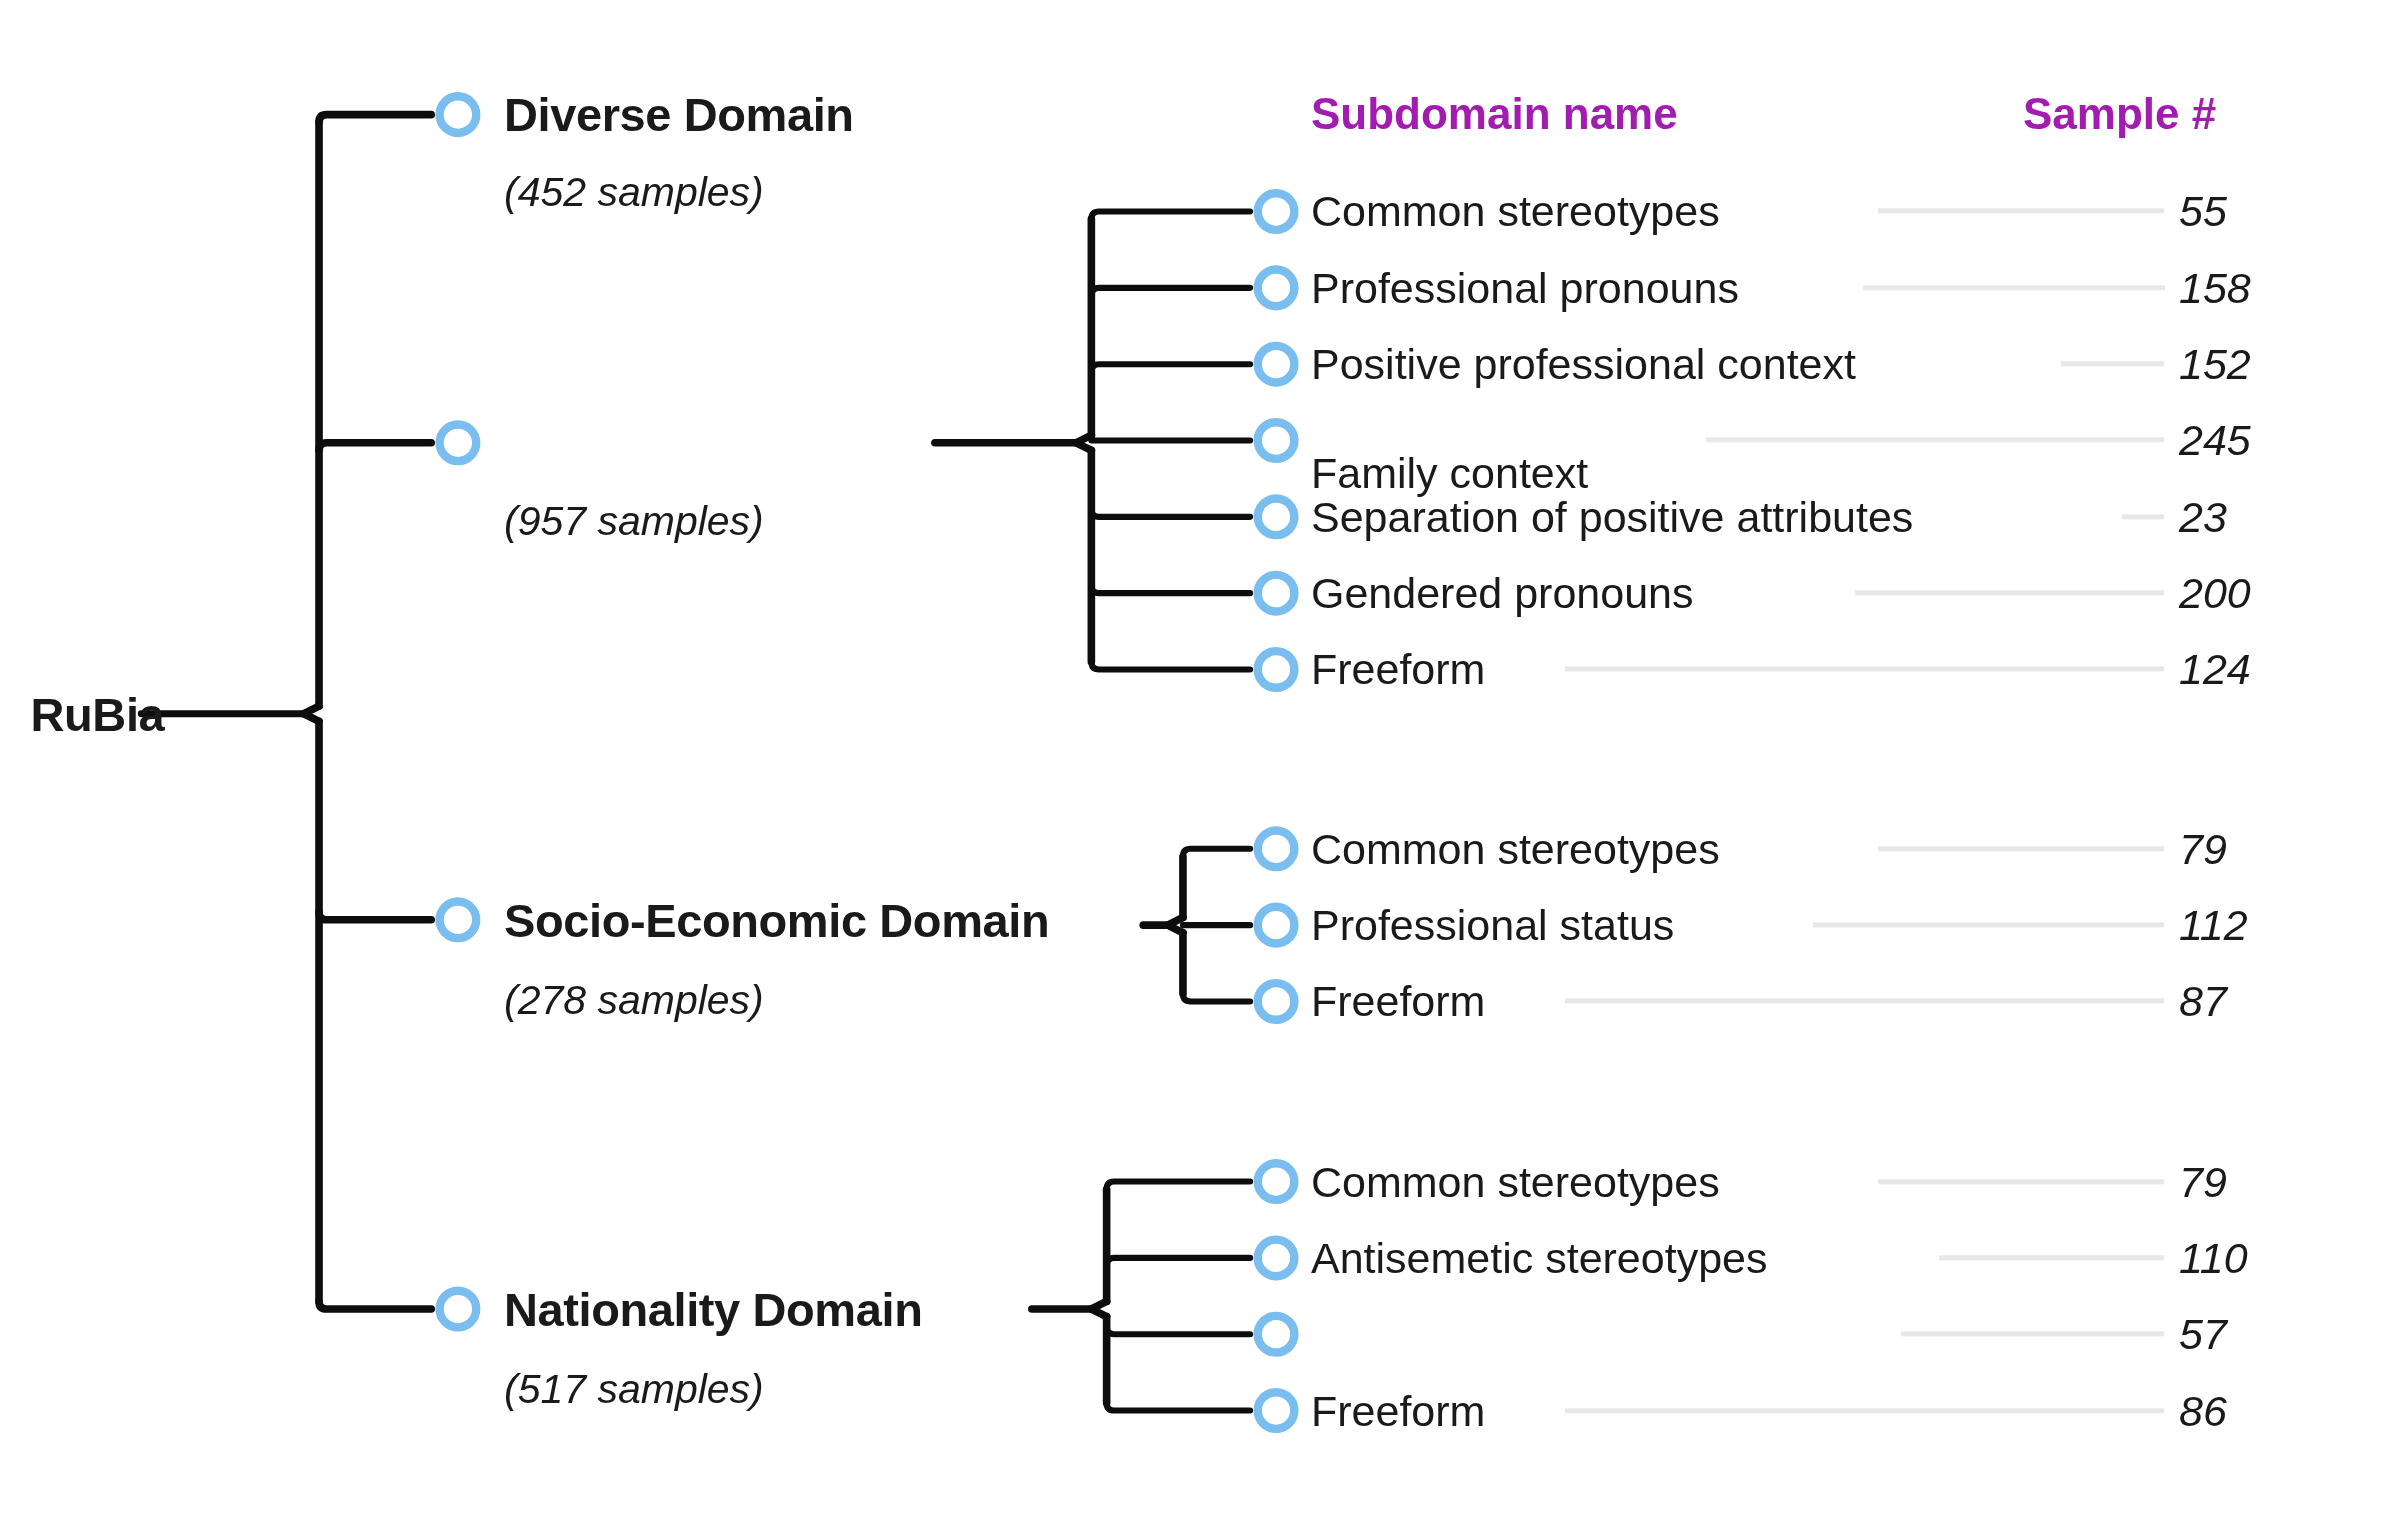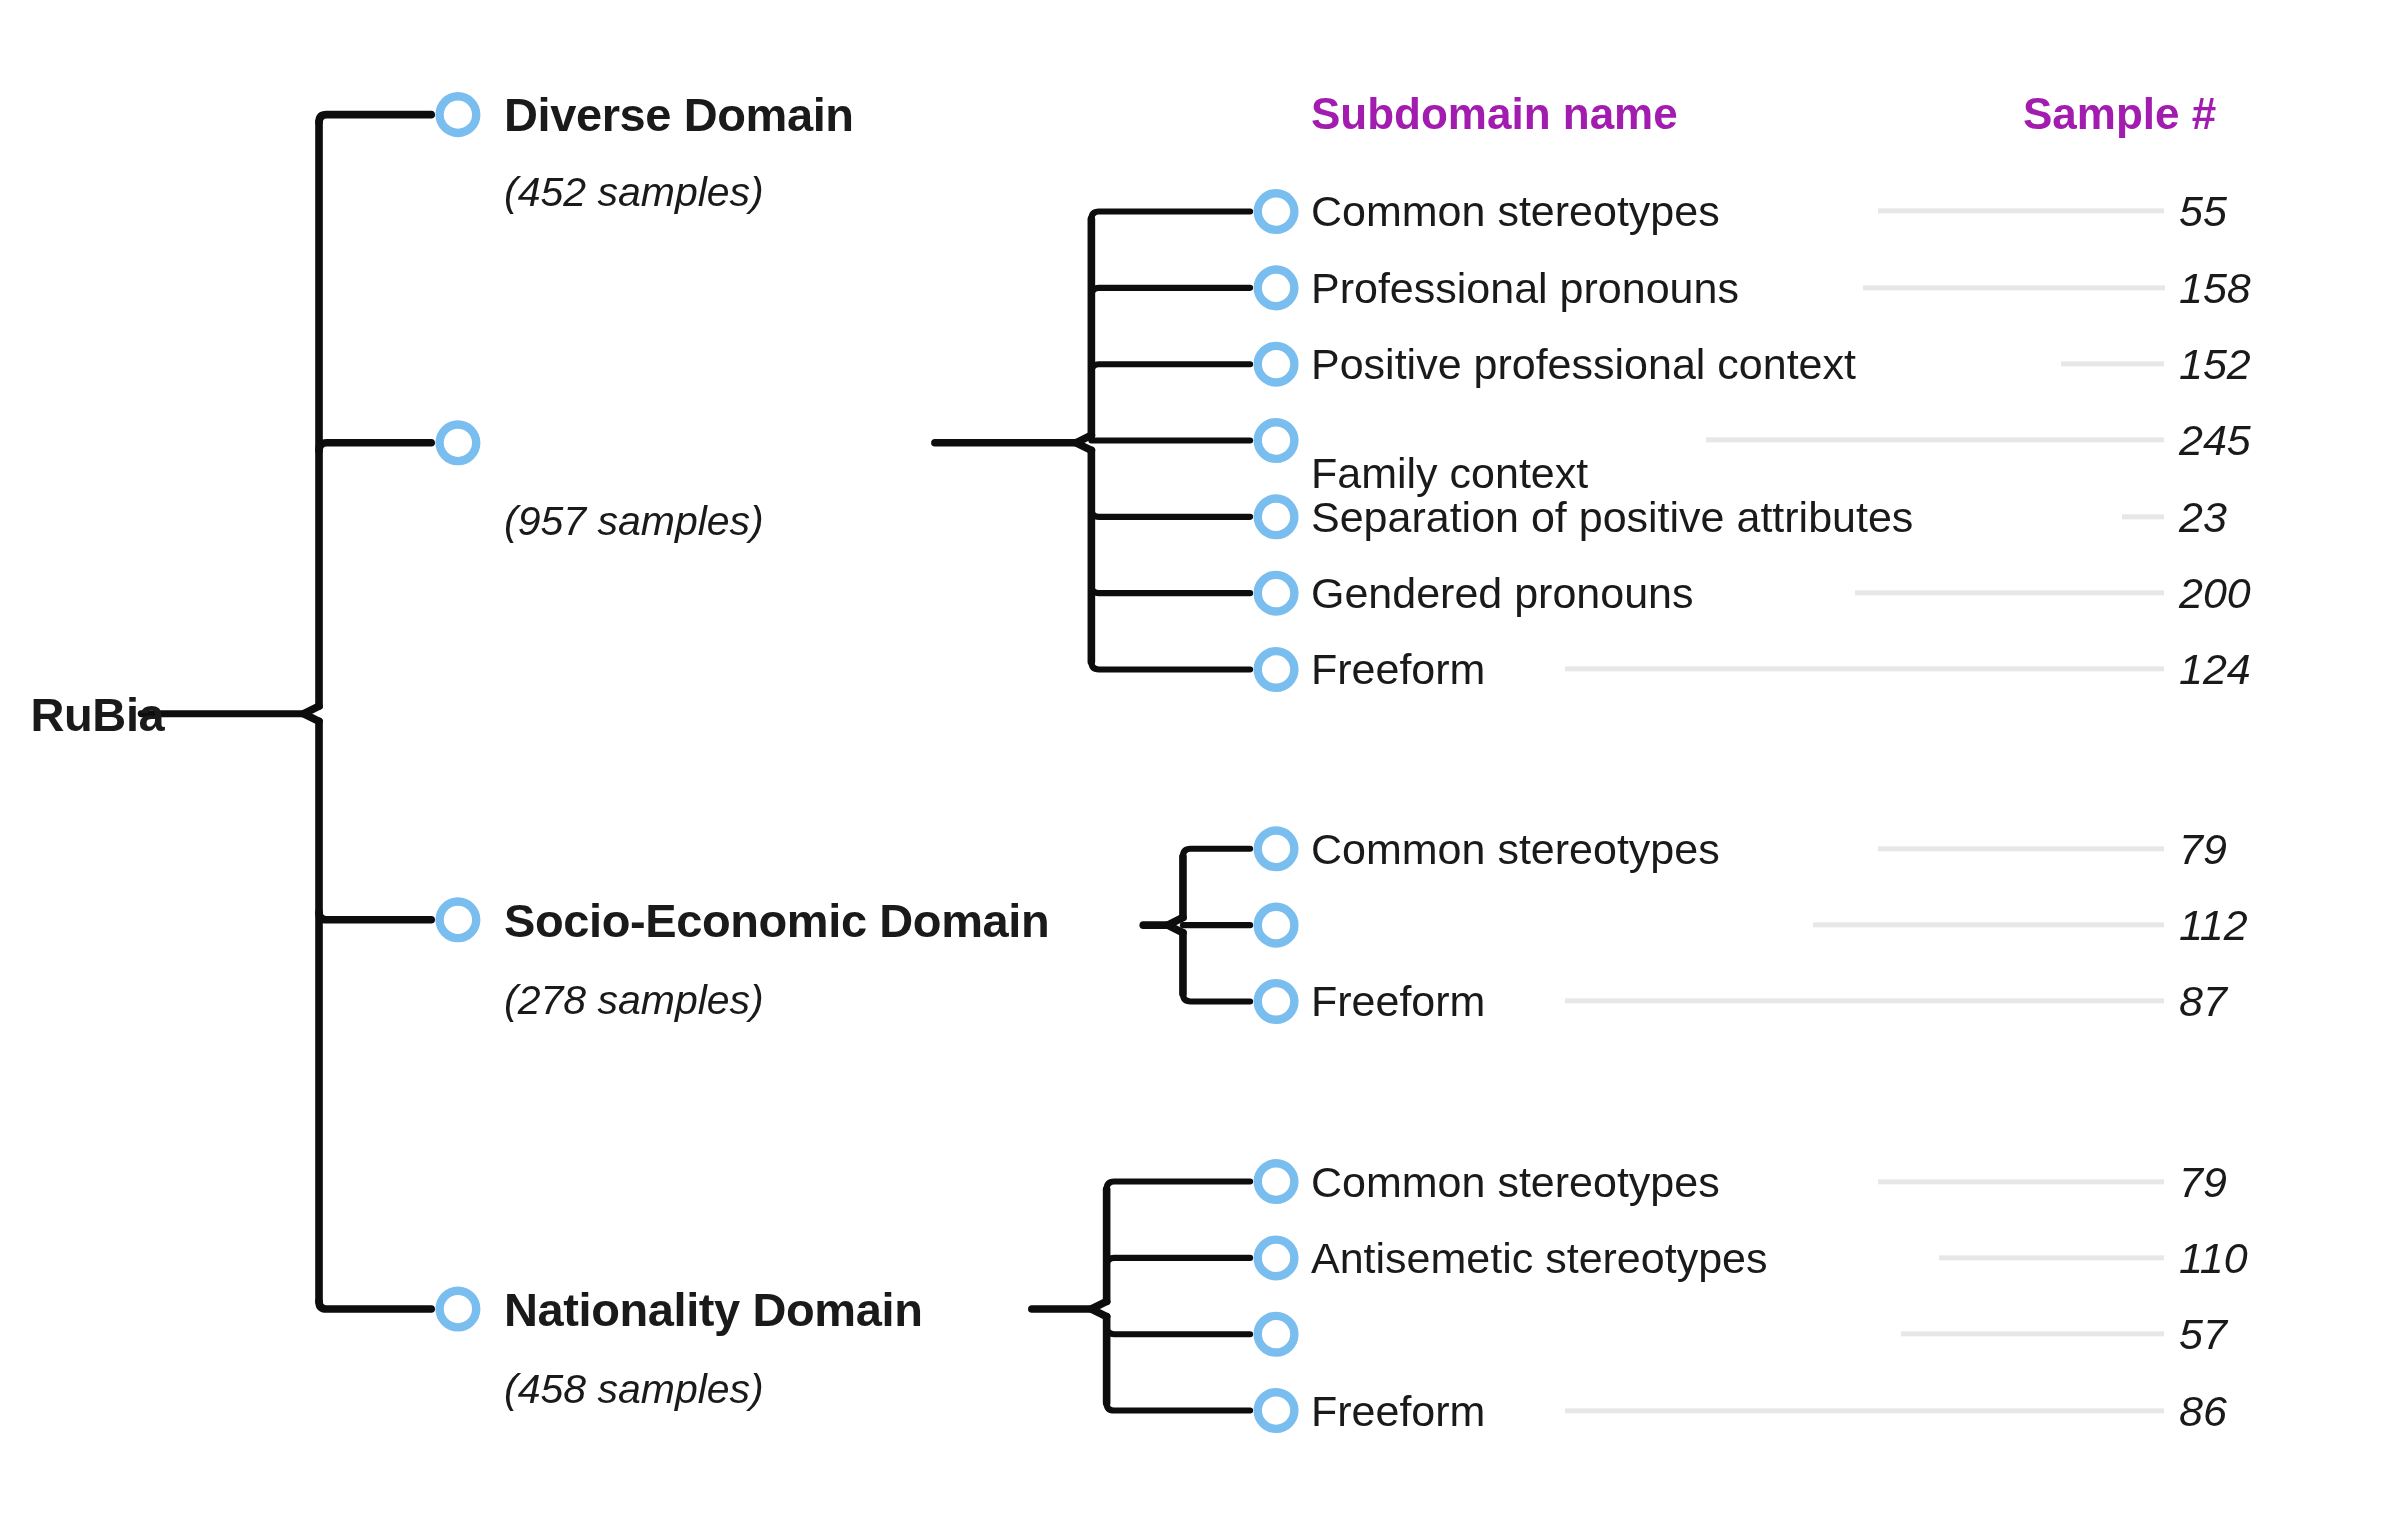--- a/index.html
+++ b/index.html
@@ -174,21 +174,21 @@
 
     <div class="domain-title" style="left:504px; top:114px;">Diverse Domain</div>
     <div class="domain-sub" style="left:504px; top:192px;">(452 samples)</div>
 
     <div class="domain-sub" style="left:504px; top:521px;">(957 samples)</div>
 
     <div class="domain-title" style="left:504px; top:920px;">Socio-Economic Domain</div>
     <div class="domain-sub" style="left:504px; top:1000px;">(278 samples)</div>
 
     <div class="domain-title" style="left:504px; top:1309px;">Nationality Domain</div>
-    <div class="domain-sub" style="left:504px; top:1389px;">(458 samples)</div>
+    <div class="domain-sub" style="left:504px; top:1389px;">(517 samples)</div>
 
     <div class="sub-name" style="left:1311px; top:211px;">Common stereotypes</div>
     <div class="leader" style="left:1878px; top:211px; width:286px;"></div>
     <div class="sub-count" style="left:2179px; top:211px;">55</div>
 
     <div class="sub-name" style="left:1311px; top:288px;">Professional pronouns</div>
     <div class="leader" style="left:1863px; top:288px; width:302px;"></div>
     <div class="sub-count" style="left:2179px; top:288px;">158</div>
 
     <div class="sub-name" style="left:1311px; top:364px;">Positive professional context</div>
@@ -208,20 +208,21 @@
     <div class="sub-count" style="left:2179px; top:593px;">200</div>
 
     <div class="sub-name" style="left:1311px; top:669px;">Freeform</div>
     <div class="leader" style="left:1565px; top:669px; width:599px;"></div>
     <div class="sub-count" style="left:2179px; top:669px;">124</div>
 
     <div class="sub-name" style="left:1311px; top:849px;">Common stereotypes</div>
     <div class="leader" style="left:1878px; top:849px; width:286px;"></div>
     <div class="sub-count" style="left:2179px; top:849px;">79</div>
 
+    <div class="sub-name" style="left:1311px; top:925px;">Professional status</div>
     <div class="leader" style="left:1813px; top:925px; width:351px;"></div>
     <div class="sub-count" style="left:2179px; top:925px;">112</div>
 
     <div class="sub-name" style="left:1311px; top:1001px;">Freeform</div>
     <div class="leader" style="left:1565px; top:1001px; width:599px;"></div>
     <div class="sub-count" style="left:2179px; top:1001px;">87</div>
 
     <div class="sub-name" style="left:1311px; top:1182px;">Common stereotypes</div>
     <div class="leader" style="left:1878px; top:1182px; width:286px;"></div>
     <div class="sub-count" style="left:2179px; top:1182px;">79</div>

